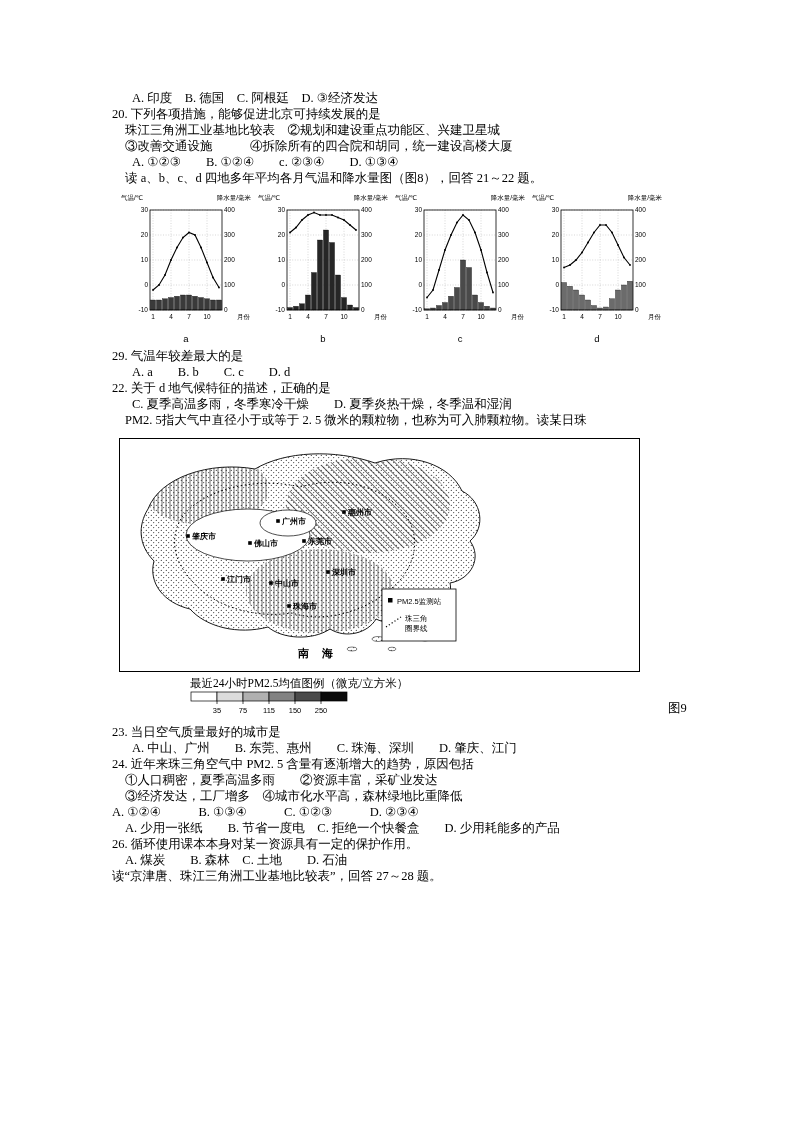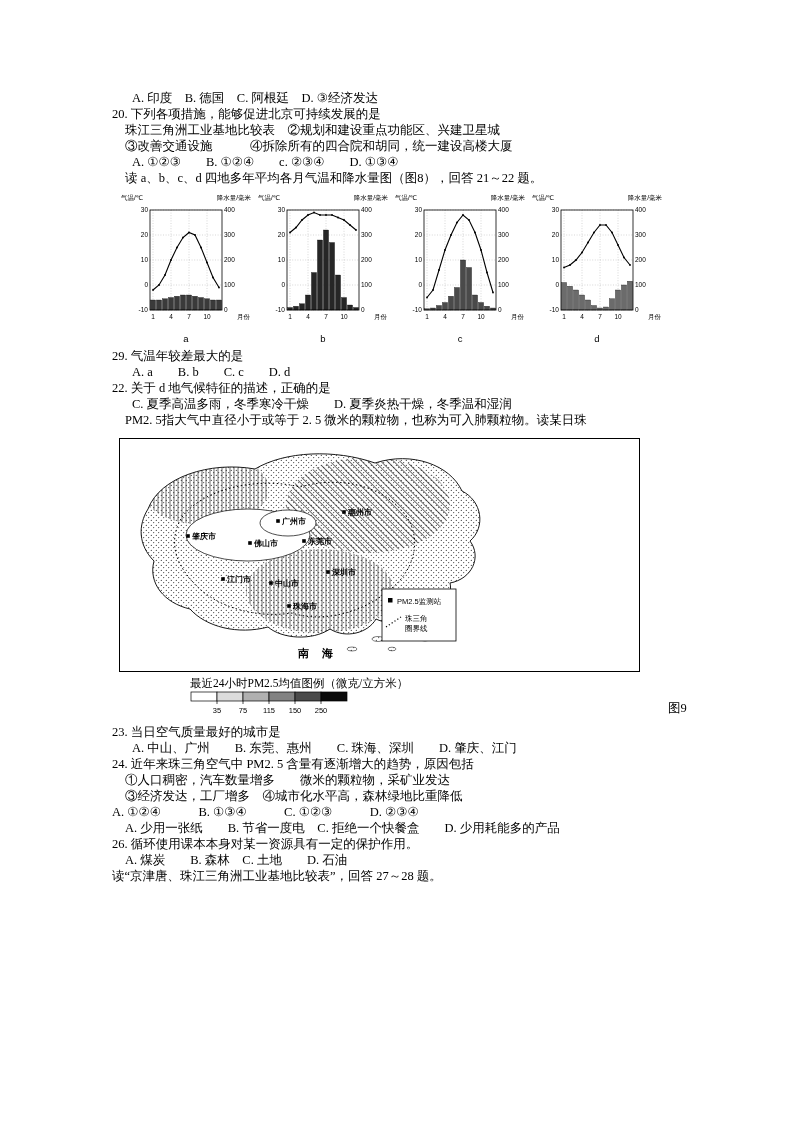--- a/index.html
+++ b/index.html
@@ -364,21 +364,21 @@
           <line x1="131" y1="10" x2="131" y2="13" stroke="#000" stroke-width="0.7"></line>
           <text x="131" y="22" font-size="7.5" text-anchor="middle">250</text>
         </svg>
     </div>
     <span class="fig9cap">图9</span>
   </div>
 
   <div class="ln">23. 当日空气质量最好的城市是</div>
   <div class="ln ind2">A. 中山、广州　　B. 东莞、惠州　　C. 珠海、深圳　　D. 肇庆、江门</div>
   <div class="ln">24. 近年来珠三角空气中 PM2. 5 含量有逐渐增大的趋势，原因包括</div>
-  <div class="ln ind1">①人口稠密，汽车数量增多　　微米的颗粒物，采矿业发达</div>
+  <div class="ln ind1">①人口稠密，夏季高温多雨　　②资源丰富，采矿业发达</div>
   <div class="ln ind1">③经济发达，工厂增多　④城市化水平高，森林绿地比重降低</div>
   <div class="ln">A. ①②④　　　B. ①③④　　　C. ①②③　　　D. ②③④</div>
   <div class="ln ind1">A. 少用一张纸　　B. 节省一度电　C. 拒绝一个快餐盒　　D. 少用耗能多的产品</div>
   <div class="ln">26. 循环使用课本本身对某一资源具有一定的保护作用。</div>
   <div class="ln ind1">A. 煤炭　　B. 森林　C. 土地　　D. 石油</div>
   <div class="ln">读“京津唐、珠江三角洲工业基地比较表”，回答 27～28 题。</div>
 
 </div>
 
 </body></html>

